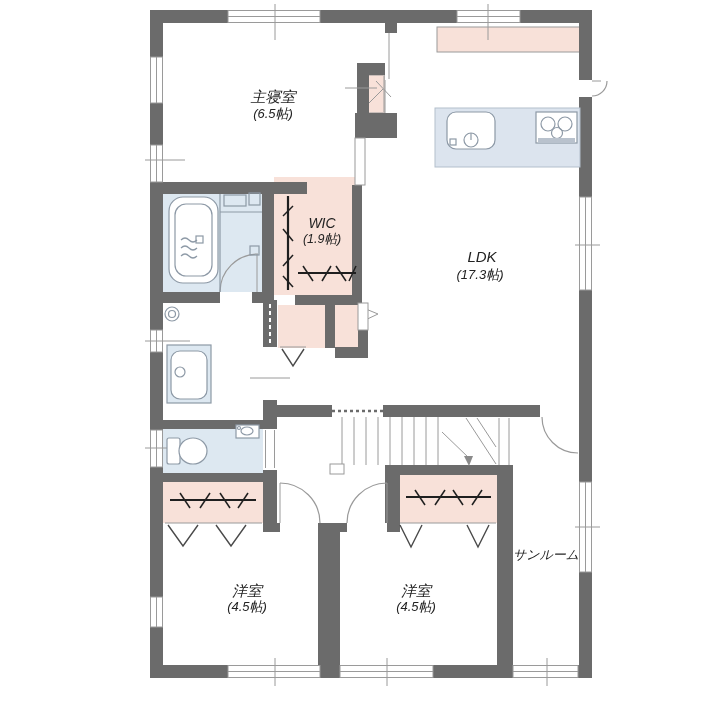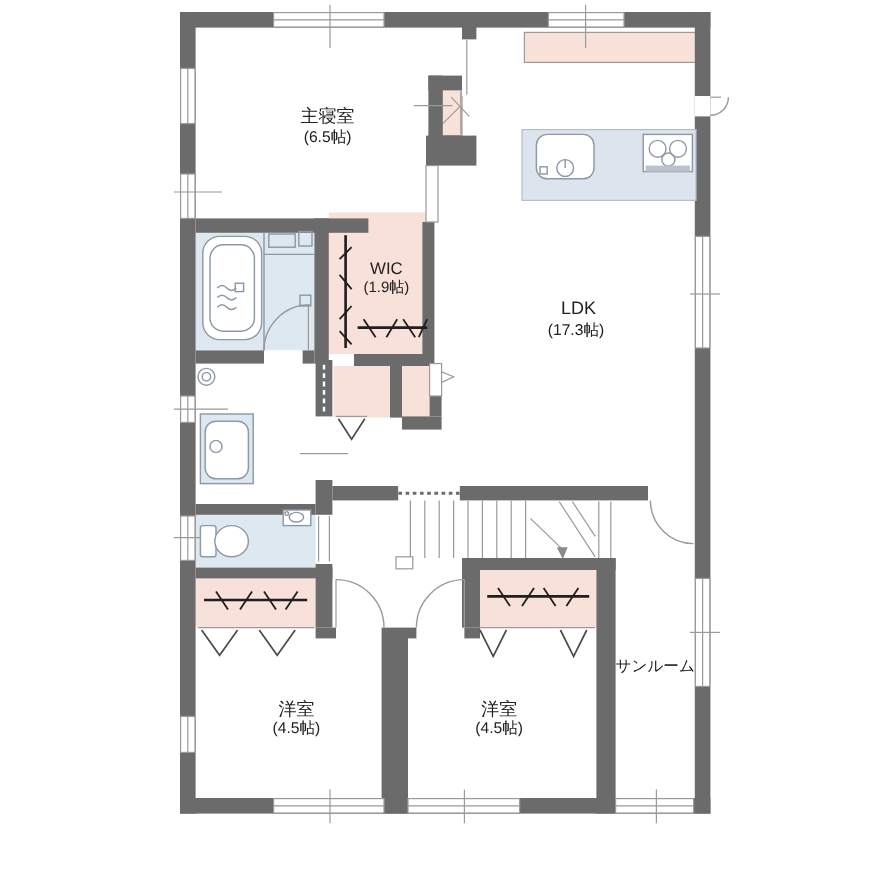--- a/index.html
+++ b/index.html
@@ -1,21 +1,21 @@
 <!DOCTYPE html>
 <html style="--wall: #6b6b6b; --pink: #f8e1d9; --blue: #dde8f1; --island: #dce4ee; --line: #9a9a9a; --fixture: #8d99a6; --rod: #1f1f1f; --text: #222222; --bg: #ffffff;"><head>
 <meta charset="utf-8">
 <style>
   :root{
     --wall:#6b6b6b; --pink:#f8e1d9; --blue:#dde8f1; --island:#dce4ee;
     --line:#9a9a9a; --fixture:#8d99a6; --rod:#1f1f1f; --text:#222; --bg:#fff;
   }
   html,body{margin:0;padding:0;background:var(--bg);}
   .stage{position:relative;width:725px;height:725px;background:var(--bg);overflow:hidden;
-         font-family:"Liberation Sans",sans-serif;}
+         font-family:"Liberation Sans",sans-serif;font-style:italic;}
   svg{position:absolute;left:0;top:0;}
   .w{fill:var(--wall);}
   .pk{fill:var(--pink);}
   .pk-b{fill:var(--pink);stroke:var(--line);stroke-width:1;}
   .bl{fill:var(--blue);}
   .isl{fill:var(--island);stroke:#b3bfcc;stroke-width:1;}
   .win{fill:#fff;stroke:var(--line);stroke-width:1;}
   .wline{stroke:var(--line);stroke-width:1;}
   .gap{fill:#fff;}
   .gapl{fill:#fff;stroke:var(--line);stroke-width:1;}

